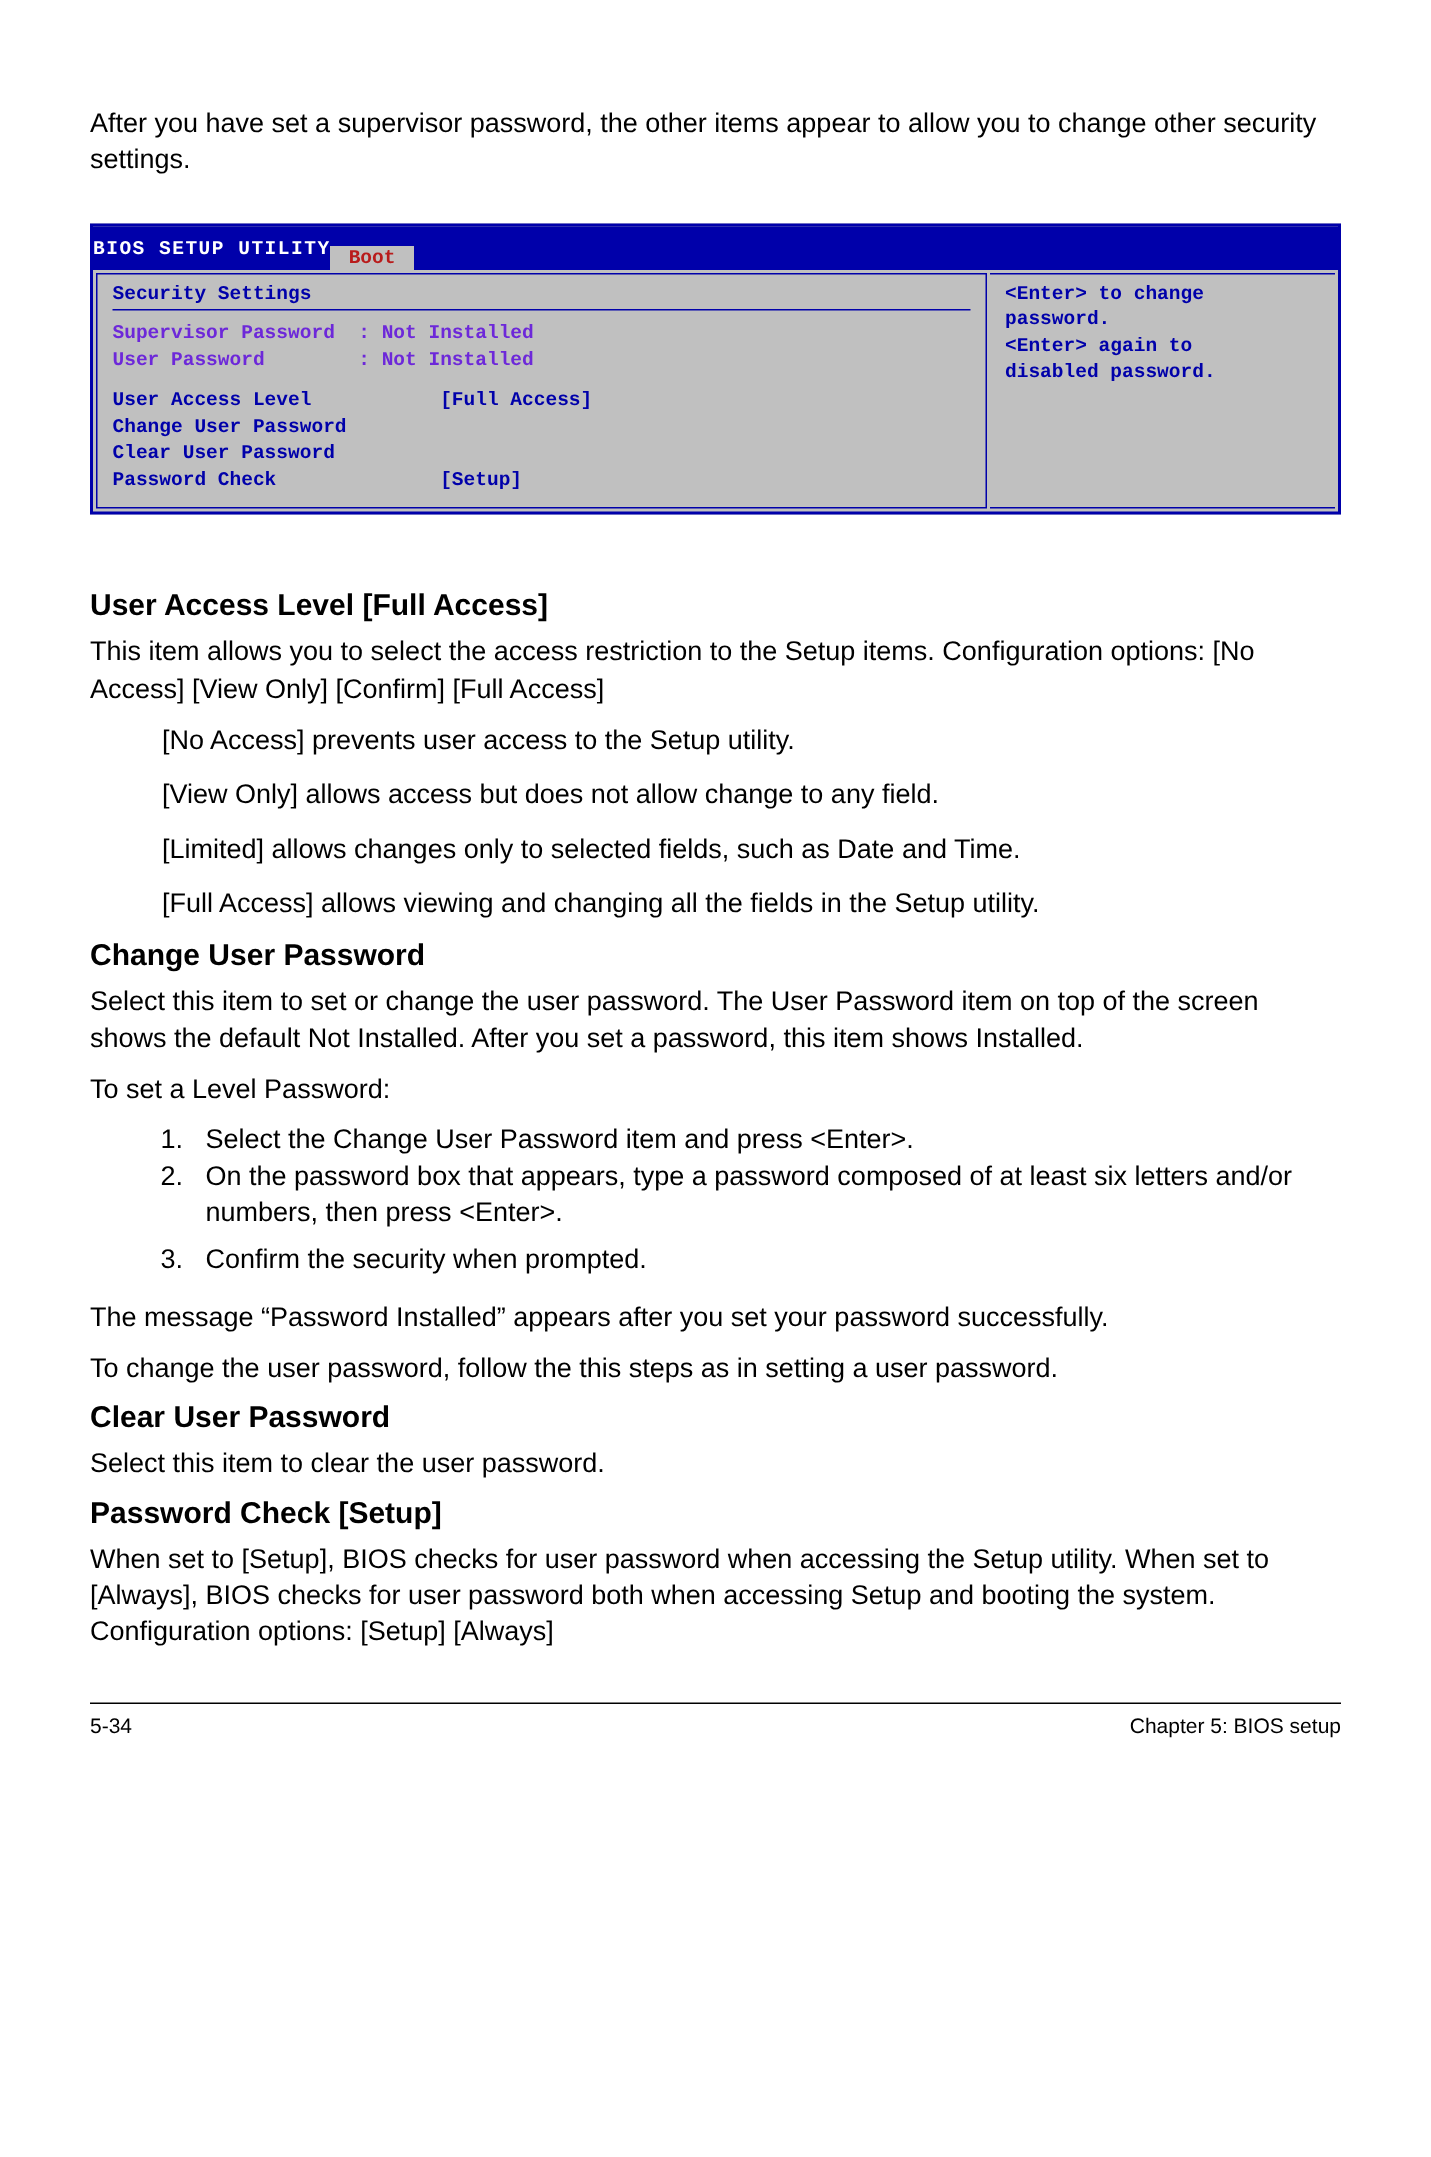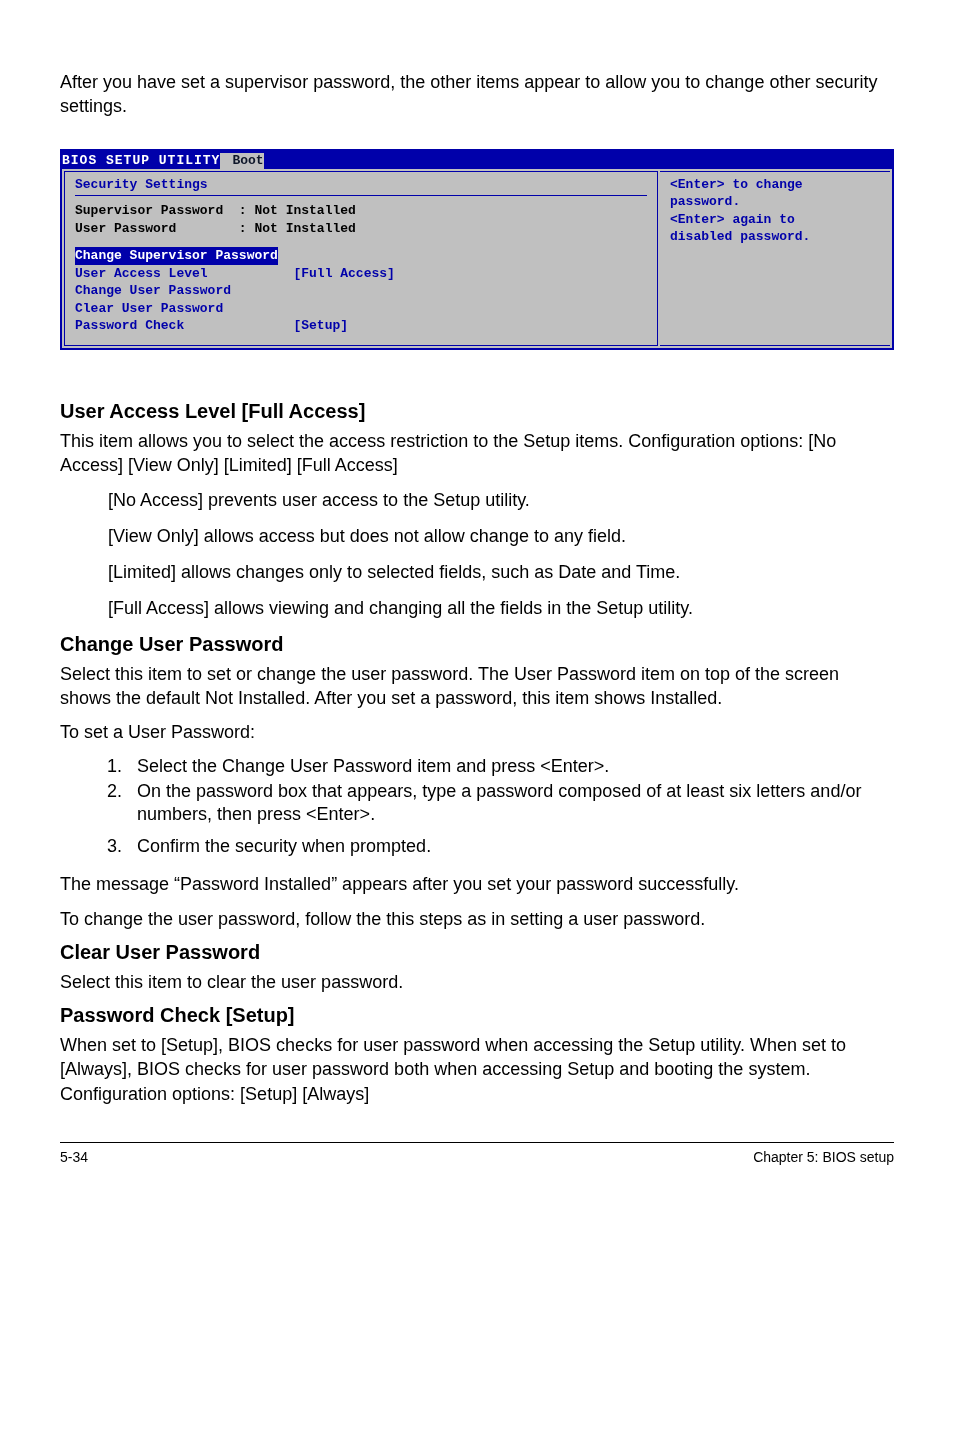--- a/index.html
+++ b/index.html
@@ -32,25 +32,25 @@
       display: flex;
       flex-direction: row;
       align-items: center;
       padding: 1px 0 0 0;
     }
     .bios-header .title {
       letter-spacing: 1px;
     }
     .bios-header .tab {
       background: #c0c0c0;
-      color: #0f172a;
-      padding: 0px 0 1px 12px;
+      color: #b91c1c;
+      padding: 0px 12px 1px 12px;
       font-weight: bold;
       display: inline-block;
-      margin-top: 1px;
+      margin-top: 12px;
     }
     .bios-body {
       display: flex;
       font-family: "Courier New", monospace;
       font-size: 13px;
       font-weight: bold;
     }
     .bios-left {
       flex: 1;
       border: 1px solid #0000aa;
@@ -65,21 +65,21 @@
       padding: 4px 10px;
       color: #0000aa;
     }
     .sec-title {
       color: #0000aa;
       margin-bottom: 6px;
       padding-bottom: 2px;
       border-bottom: 1px solid #0000aa;
     }
     .bios-line { white-space: pre; }
-    .gray { color: #000000; }
+    .gray { color: #6d28d9; }
     .blue { color: #0000aa; }
     .white-on-blue { 
       background: #0000aa;
       color: #fff;
       display: inline-block;
     }
     .bios-left > div { line-height: 1.35; }
     .bios-right > div { line-height: 1.35; }
     
     h3.section-h {
@@ -125,47 +125,46 @@
   <div class="bios-header">
     <span class="title">BIOS SETUP UTILITY</span>
     <span class="tab">Boot</span>
   </div>
   <div class="bios-body">
     <div class="bios-left">
       <div class="sec-title">Security Settings</div>
       <div class="gray bios-line">Supervisor Password  : Not Installed</div>
       <div class="gray bios-line">User Password        : Not Installed</div>
       <div style="height:10px"></div>
-      <div class="bios-line"><span class="white-on-blue">Change Supervisor Password</span></div>
       <div class="blue bios-line">User Access Level           [Full Access]</div>
       <div class="blue bios-line">Change User Password</div>
       <div class="blue bios-line">Clear User Password</div>
       <div class="blue bios-line">Password Check              [Setup]</div>
     </div>
     <div class="bios-right">
       <div>&lt;Enter&gt; to change</div>
       <div>password.</div>
       <div>&lt;Enter&gt; again to</div>
       <div>disabled password.</div>
     </div>
   </div>
 </div>
 
 <h3 class="section-h">User Access Level [Full Access]</h3>
-<p class="body-p">This item allows you to select the access restriction to the Setup items. Configuration options: [No Access] [View Only] [Limited] [Full Access]</p>
+<p class="body-p">This item allows you to select the access restriction to the Setup items. Configuration options: [No Access] [View Only] [Confirm] [Full Access]</p>
 <div class="indent-list">
   <p>[No Access] prevents user access to the Setup utility.</p>
   <p>[View Only] allows access but does not allow change to any field.</p>
   <p>[Limited] allows changes only to selected fields, such as Date and Time.</p>
   <p>[Full Access] allows viewing and changing all the fields in the Setup utility.</p>
 </div>
 
 <h3 class="section-h">Change User Password</h3>
 <p class="body-p">Select this item to set or change the user password. The User Password item on top of the screen shows the default Not Installed. After you set a password, this item shows Installed.</p>
-<p class="body-p">To set a User Password:</p>
+<p class="body-p">To set a Level Password:</p>
 <ol class="steps">
   <li>Select the Change User Password item and press &lt;Enter&gt;.</li>
   <li>On the password box that appears, type a password composed of at least six letters and/or numbers, then press &lt;Enter&gt;.</li>
   <li class="spaced">Confirm the security when prompted.</li>
 </ol>
 <p class="body-p">The message “Password Installed” appears after you set your password successfully.</p>
 <p class="body-p">To change the user password, follow the this steps as in setting a user password.</p>
 
 <h3 class="section-h">Clear User Password</h3>
 <p class="body-p">Select this item to clear the user password.</p>

